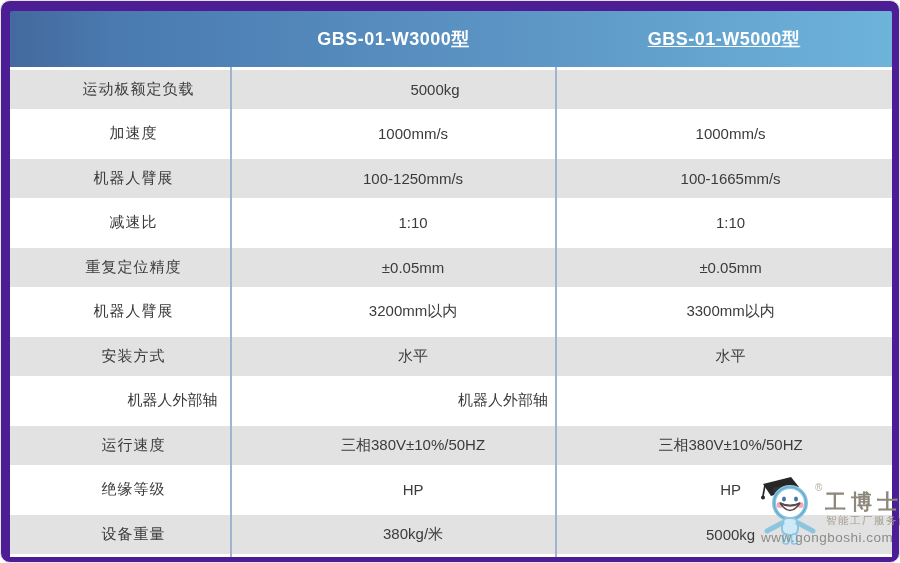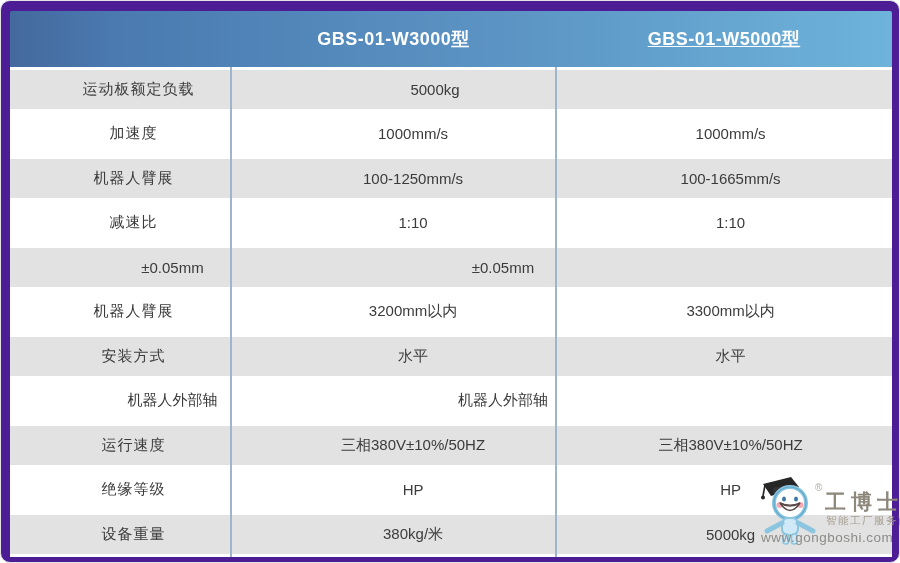--- a/index.html
+++ b/index.html
@@ -62,20 +62,21 @@
     <div class="cell v2">100-1665mm/s</div>
   </div>
 
   <div class="row">
     <div class="cell label">减速比</div>
     <div class="cell v1">1:10</div>
     <div class="cell v2">1:10</div>
   </div>
 
   <div class="row gray">
+    <div class="cell label">重复定位精度</div>
     <div class="cell v1">±0.05mm</div>
     <div class="cell v2">±0.05mm</div>
   </div>
 
   <div class="row">
     <div class="cell label">机器人臂展</div>
     <div class="cell v1">3200mm以内</div>
     <div class="cell v2">3300mm以内</div>
   </div>
 

